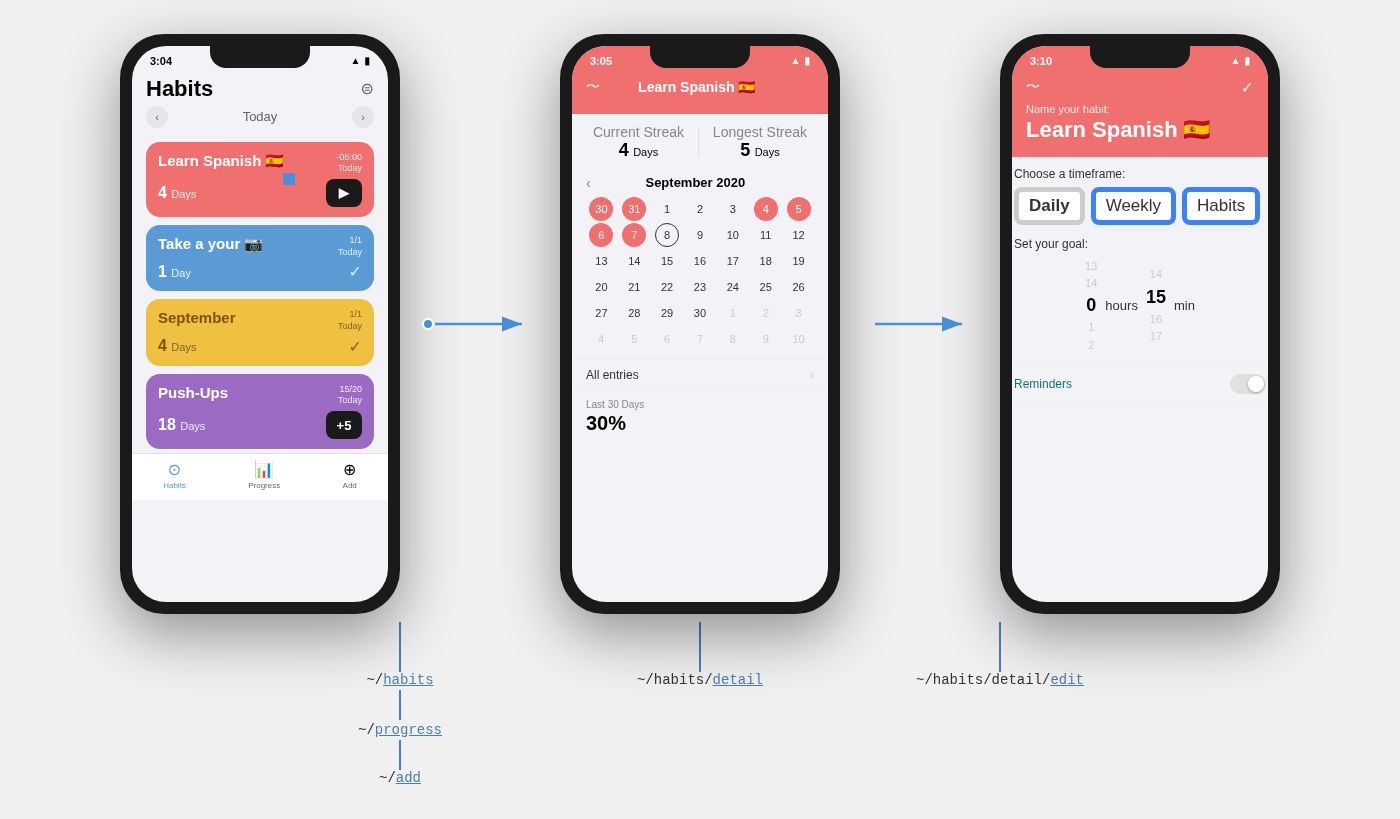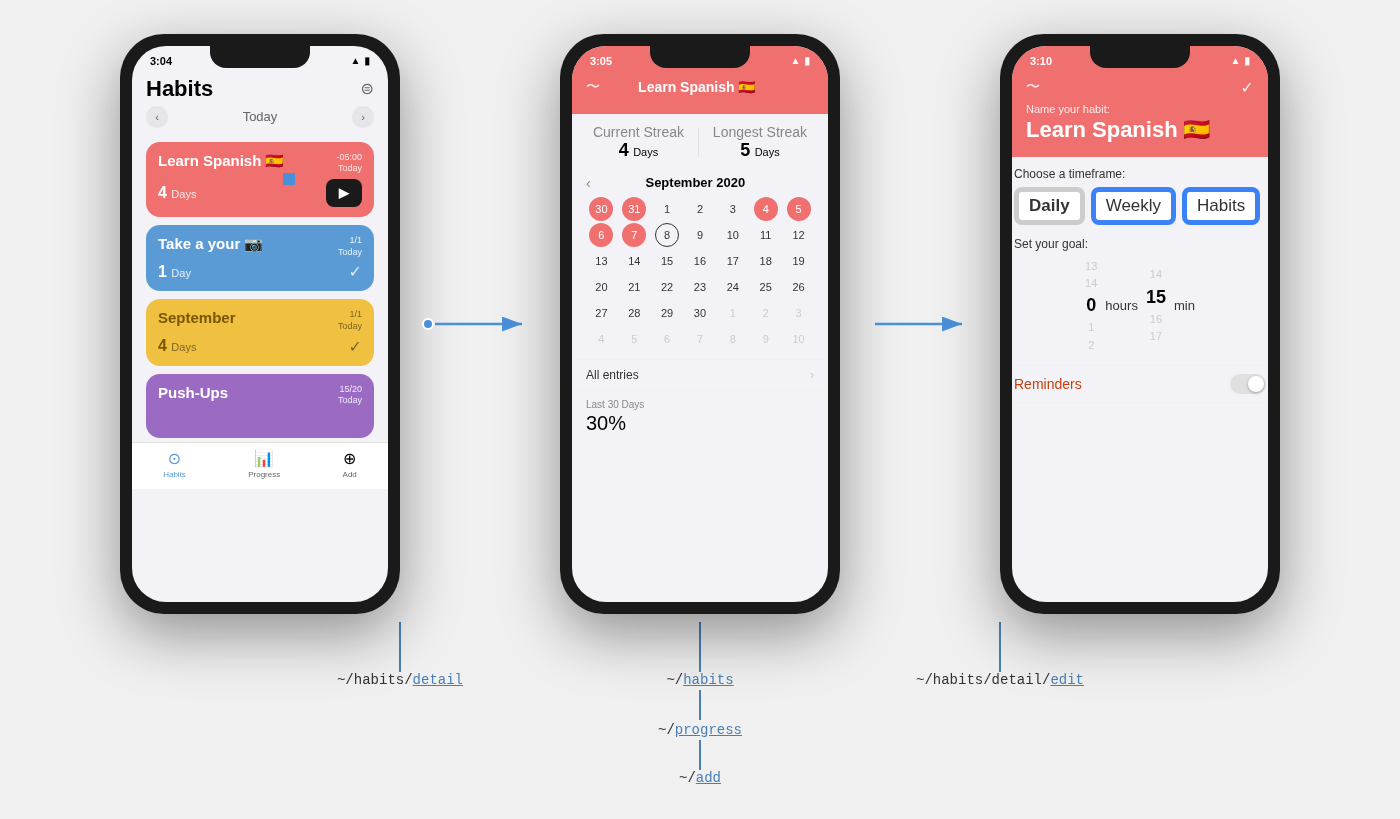--- a/index.html
+++ b/index.html
@@ -292,21 +292,21 @@
 
     .all-entries-label { font-size: 12px; color: #333; }
     .chevron-right { color: #ccc; font-size: 12px; }
 
     .last30-section {
       padding: 8px 14px;
       border-top: 1px solid #f0f0f0;
     }
 
     .last30-label { font-size: 10px; color: #888; margin-bottom: 2px; }
-    .last30-value { font-size: 20px; font-weight: 400; color: #000; }
+    .last30-value { font-size: 20px; font-weight: 700; color: #000; }
 
     
     .edit-header {
       background: #f07070;
       padding: 6px 14px 14px;
     }
 
     .edit-name-label {
       font-size: 11px;
       color: rgba(255,255,255,0.85);
@@ -387,21 +387,21 @@
     .reminders-row {
       display: flex;
       align-items: center;
       justify-content: space-between;
       padding: 8px 0;
       border-top: 1px solid #f0f0f0;
       border-bottom: 1px solid #f0f0f0;
       margin-bottom: 12px;
     }
 
-    .reminders-label { font-size: 14px; color: #c2410c; }
+    .reminders-label { font-size: 12px; color: #0f766e; }
 
     .toggle {
       width: 36px;
       height: 20px;
       background: #e0e0e0;
       border-radius: 10px;
       position: relative;
     }
 
     .toggle-thumb {
@@ -529,20 +529,27 @@
               <span style="font-size:11px;color:rgba(0,0,0,0.5);">Days</span>
             </span>
             <span style="color:rgba(0,0,0,0.5);font-size:16px;">✓</span>
           </div>
         </div>
 
         <div class="habit-card purple-card">
           <div class="habit-card-top">
             <span class="habit-name">Push-Ups</span>
             <span class="habit-badge">15/20<br>Today</span>
+          </div>
+          <div class="habit-card-bottom">
+            <span>
+              <span style="font-size:16px;font-weight:700;color:#fff;">18 </span>
+              <span style="font-size:11px;color:rgba(255,255,255,0.85);">Days</span>
+            </span>
+            <div class="action-btn">+5</div>
           </div>
         </div>
 
 
       </div>
 
       <div class="tab-bar">
         <div class="tab-item active">
           <span class="tab-icon">⊙</span>
           <span class="tab-label">Habits</span>
@@ -752,33 +759,33 @@
 
     </div>
   </div>
 
 </div>
 
 <div class="bottom-labels">
 
   <div class="label-group">
     <div style="width:2px;height:50px;background:#4a7fb5;margin:0 auto;"></div>
-    <span class="route-label">~/habits/<span style="text-decoration:underline;color:#4a7fb5;">detail</span></span>
-  </div>
-
-  <div class="label-group">
-    <div style="width:2px;height:50px;background:#4a7fb5;margin:0 auto;"></div>
     <div style="display:flex;flex-direction:column;align-items:center;gap:2px;">
       <span class="route-label">~/<span style="text-decoration:underline;color:#4a7fb5;">habits</span></span>
       <div style="width:2px;height:30px;background:#4a7fb5;"></div>
       <span class="route-label">~/<span style="text-decoration:underline;color:#4a7fb5;">progress</span></span>
       <div style="width:2px;height:0px;"></div>
     </div>
     <div style="width:2px;height:30px;background:#4a7fb5;margin:0 auto;"></div>
     <span class="route-label">~/<span style="text-decoration:underline;color:#4a7fb5;">add</span></span>
   </div>
 
   <div class="label-group">
     <div style="width:2px;height:50px;background:#4a7fb5;margin:0 auto;"></div>
+    <span class="route-label">~/habits/<span style="text-decoration:underline;color:#4a7fb5;">detail</span></span>
+  </div>
+
+  <div class="label-group">
+    <div style="width:2px;height:50px;background:#4a7fb5;margin:0 auto;"></div>
     <span class="route-label">~/habits/detail/<span style="text-decoration:underline;color:#4a7fb5;">edit</span></span>
   </div>
 
 </div>
 
 </body></html>

